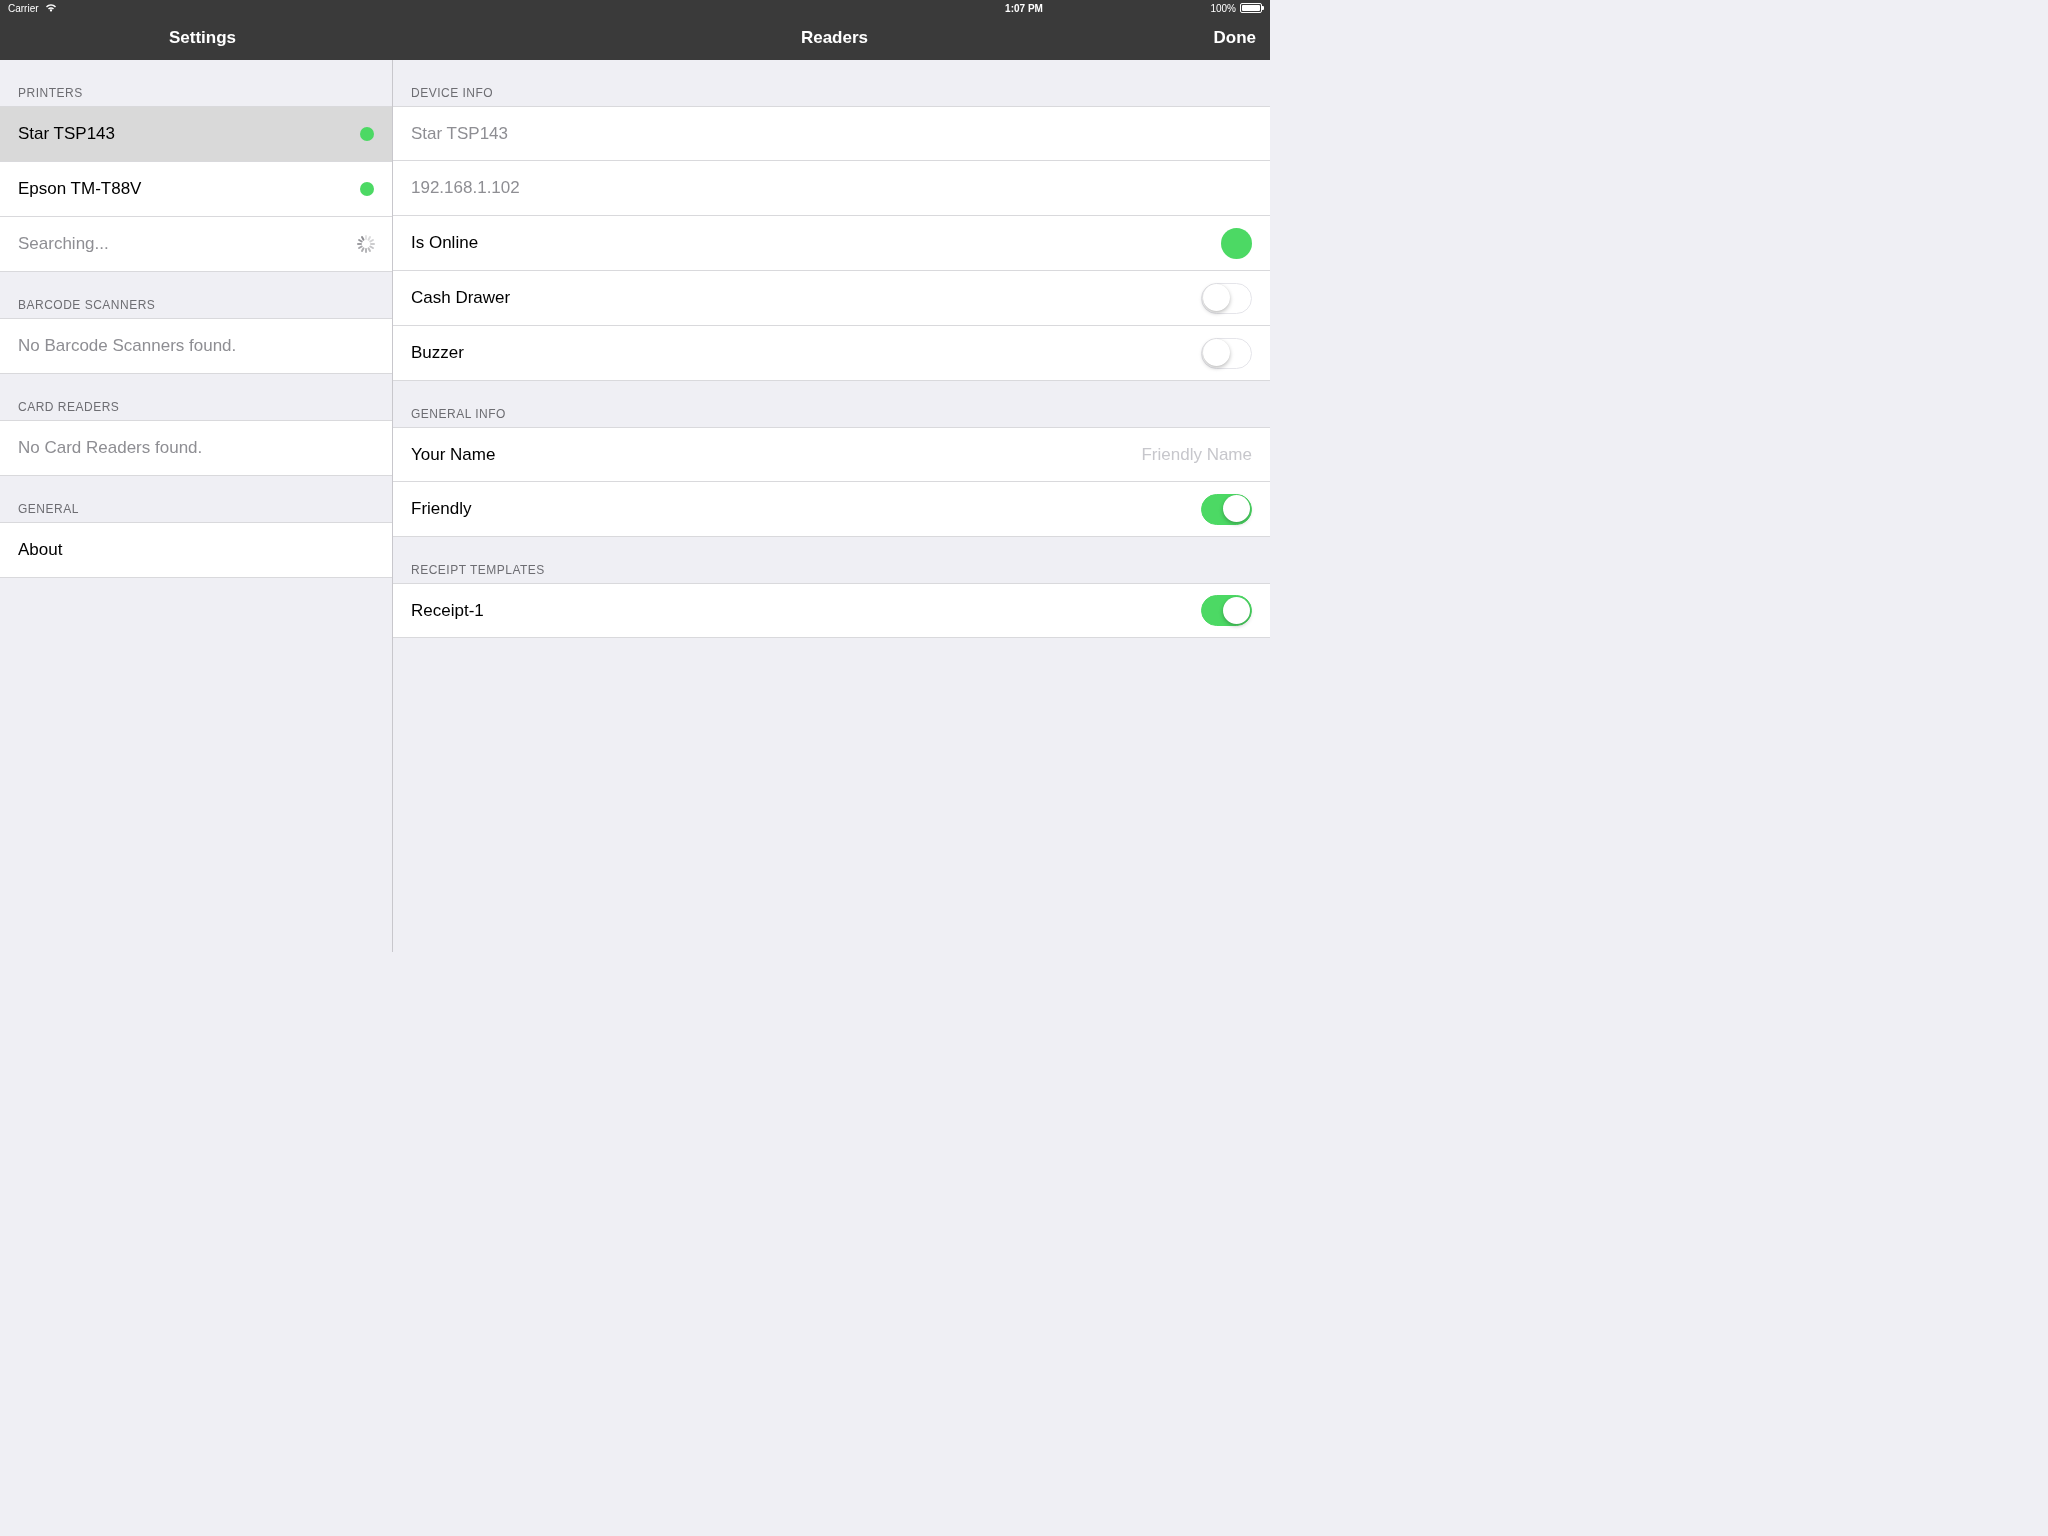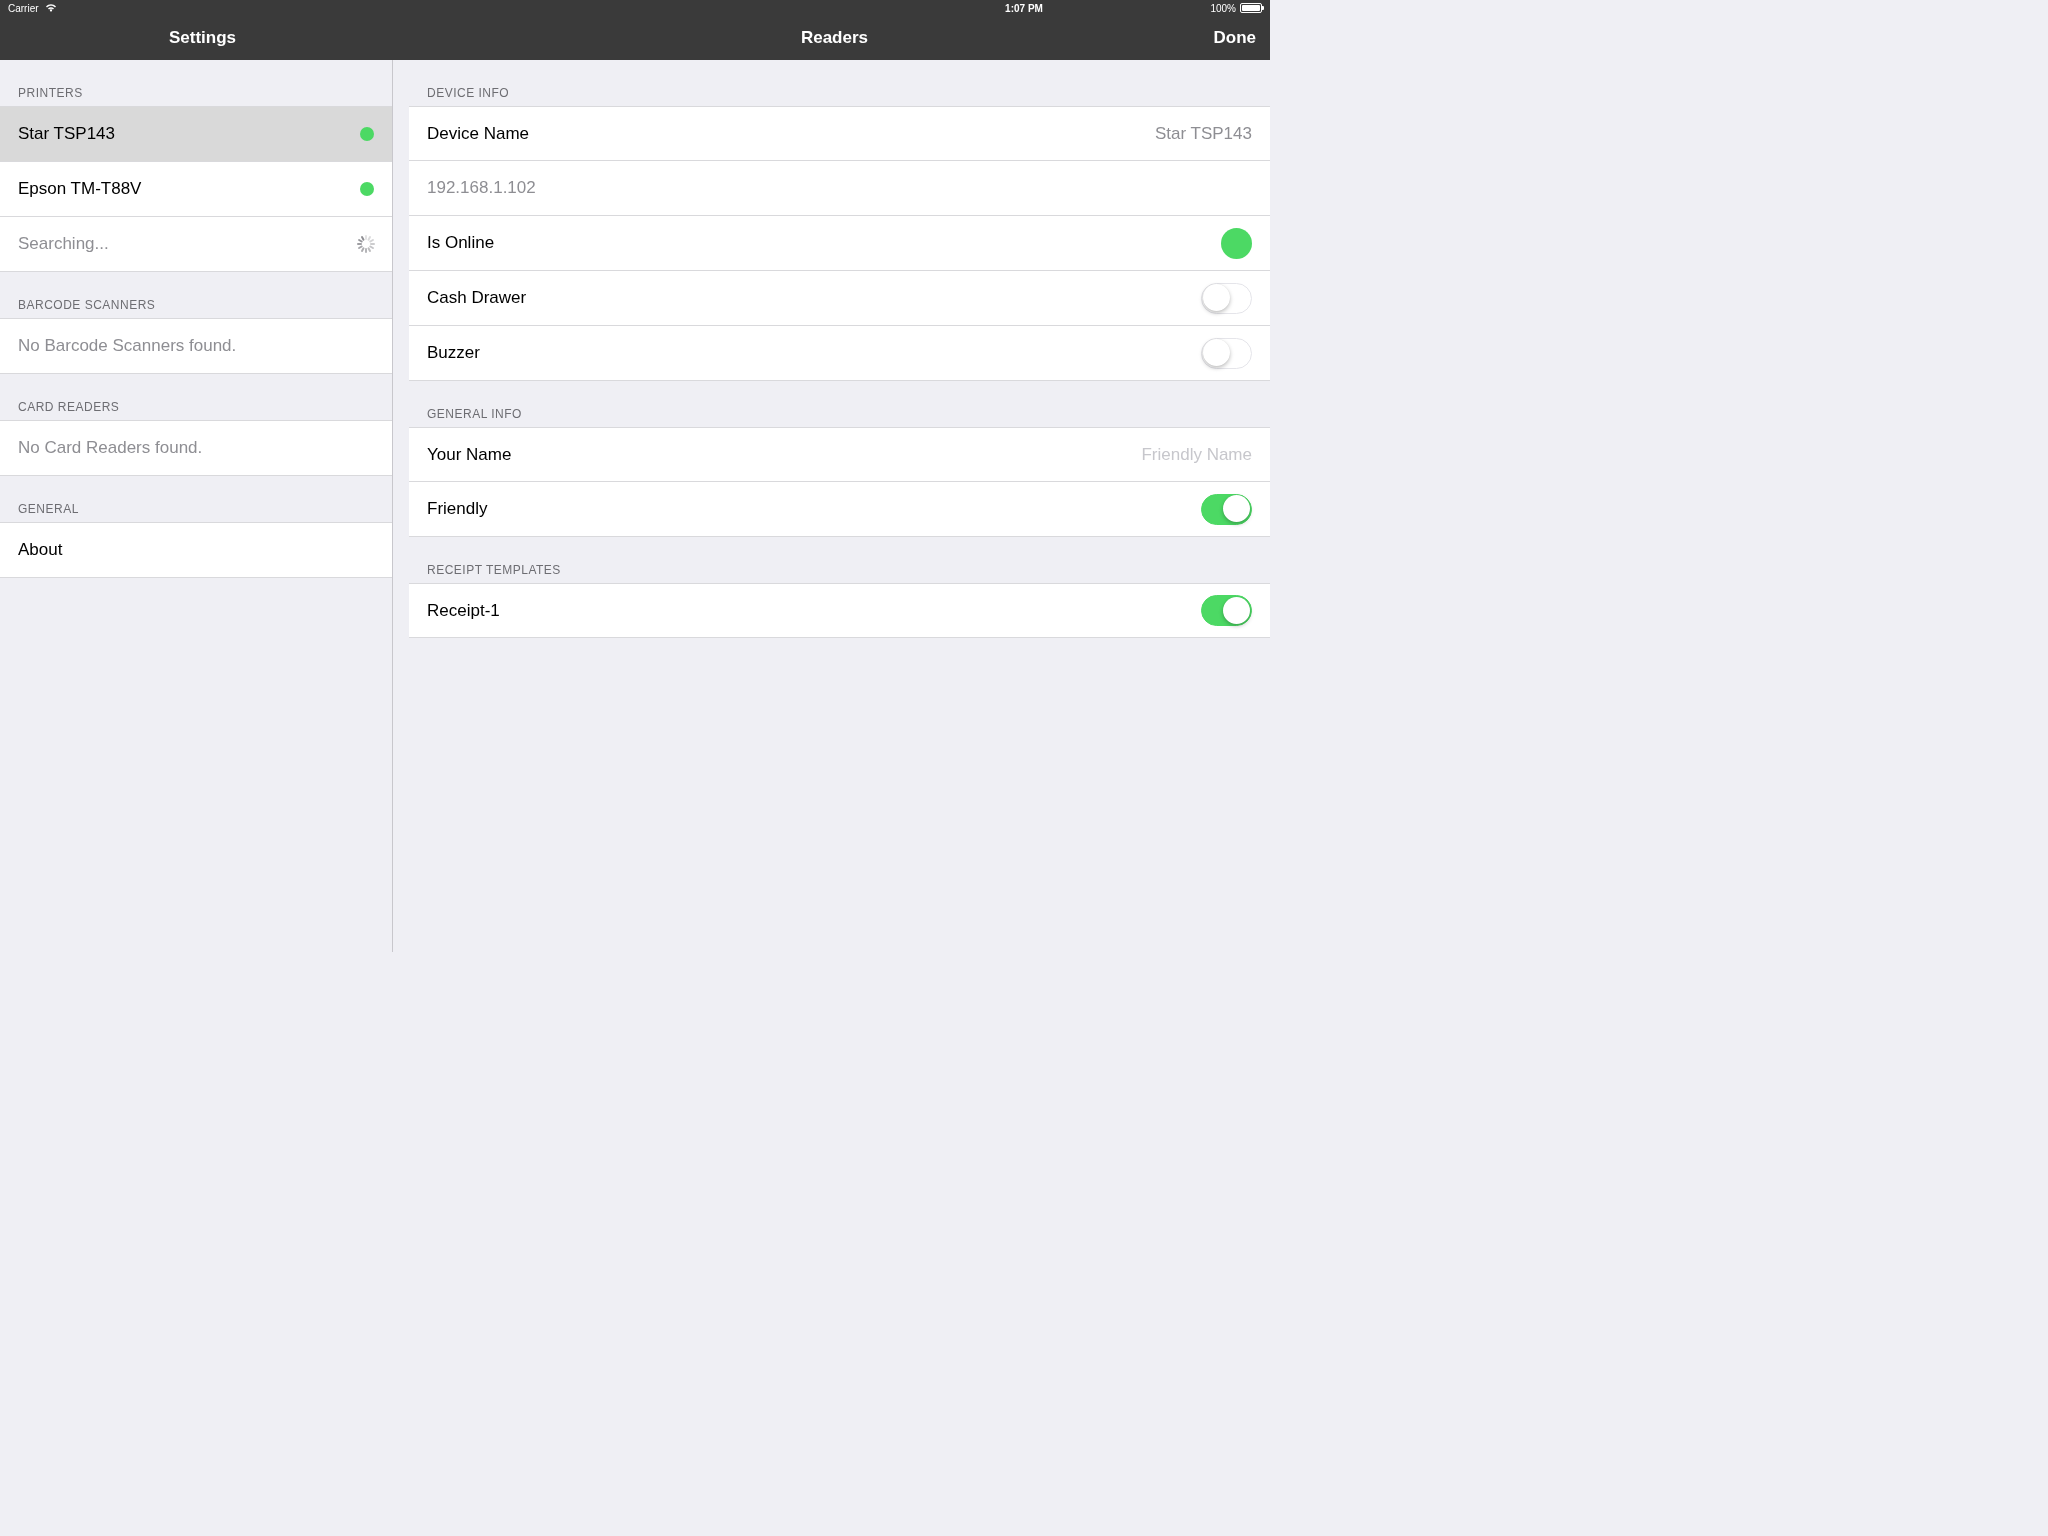--- a/index.html
+++ b/index.html
@@ -87,21 +87,20 @@
     right: 14px;
     font-size: 17px;
     font-weight: 600;
     cursor: pointer;
   }
 
   
   .split {
     display: flex;
     height: calc(100% - 60px);
-    gap: 16px;
   }
   .sidebar {
     width: 393px;
     border-right: 1px solid #C8C7CC;
     background: #EFEFF4;
     overflow-y: auto;
   }
   .detail {
     flex: 1;
     background: #EFEFF4;
@@ -309,21 +308,20 @@
       <div class="s-row">
         <span class="label">About</span>
       </div>
     </div>
   </div>
 
   <div class="detail">
     <div class="section-header">DEVICE INFO</div>
 
     <div class="d-row d-group-top">
-      <span class="label">Device Name</span>
       <span class="value">Star TSP143</span>
     </div>
     <div class="d-row">
       <span class="value">192.168.1.102</span>
     </div>
     <div class="d-row">
       <span class="label">Is Online</span>
       <span class="big-dot"></span>
     </div>
     <div class="d-row">

